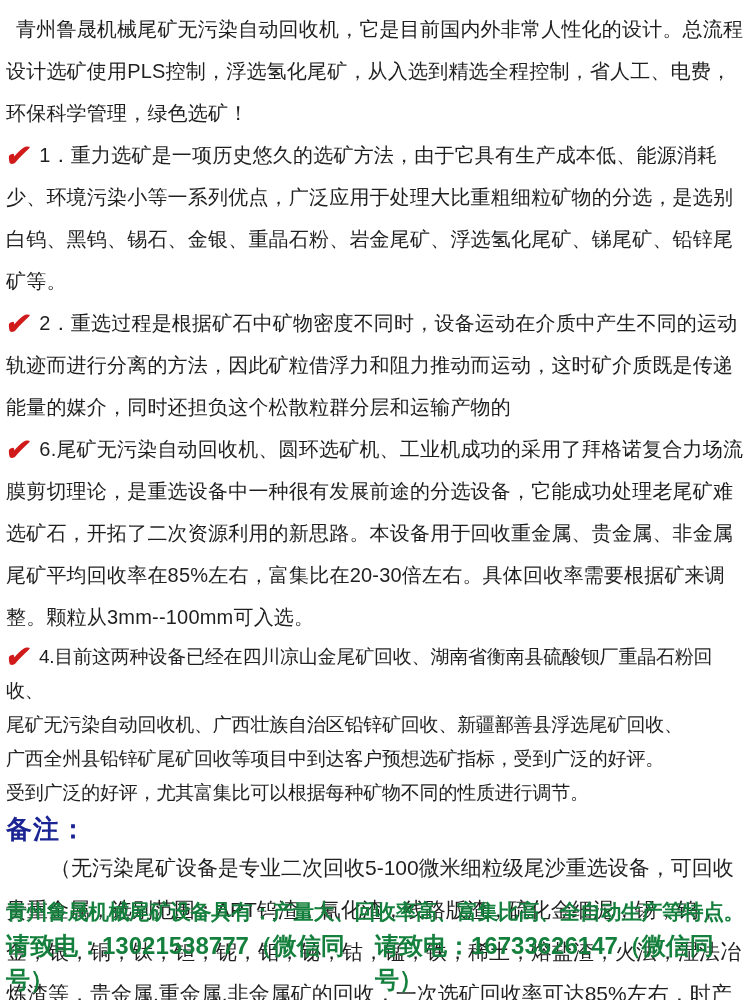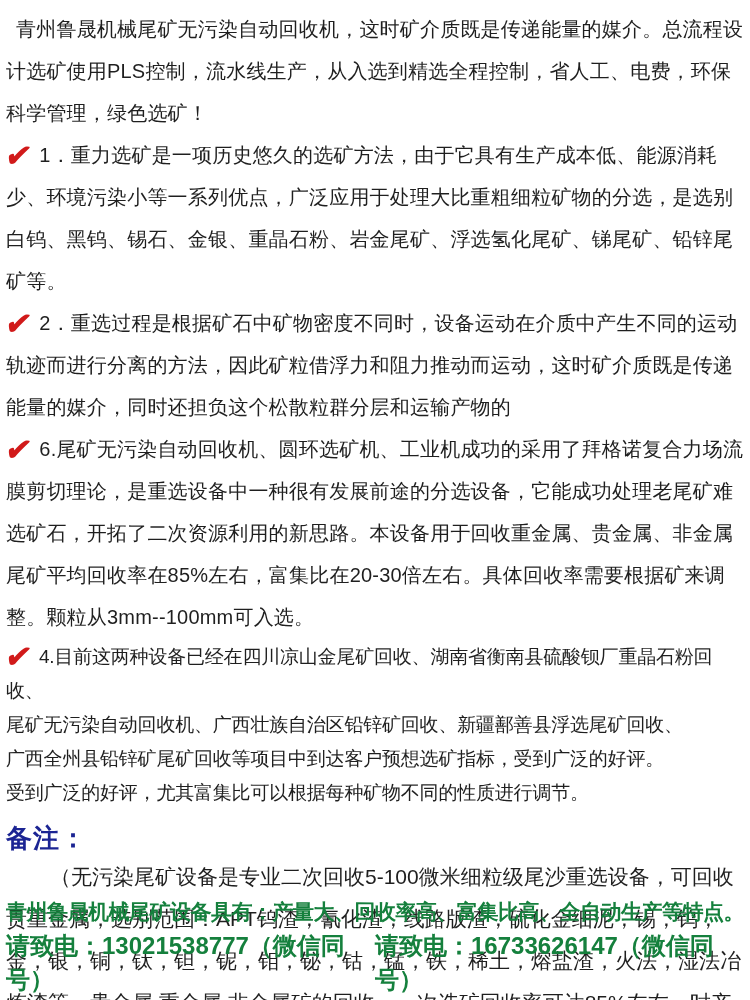--- a/index.html
+++ b/index.html
@@ -31,21 +31,21 @@
     margin-right:8px;
     vertical-align:-4px;
   }
   .p4 { margin-top:2px; }
   .p4line {
     font-size:19px; line-height:34px; letter-spacing:-0.2px;
   }
   .note-title {
     color:#1b2493;
     font-size:26px; font-weight:bold;
-    line-height:36px; margin-top:10px;
+    line-height:36px; margin-top:1px;
     letter-spacing:1px;
   }
   .note {
     font-size:21px; line-height:42px;
     text-indent:44px;
   }
   .footer {
     position:absolute; left:6px; right:6px; bottom:3px;
     color:#15803d; font-weight:bold;
   }
@@ -55,21 +55,21 @@
   .footer-phones {
     display:flex; justify-content:space-between;
     font-size:24px; line-height:34px;
   }
 </style>
 </head>
 <body>
 
 <div class="page">
 
-  <p class="intro">青州鲁晟机械尾矿无污染自动回收机，这时矿介质既是传递能量的媒介。总流程设计选矿使用PLS控制，流水线生产，从入选到精选全程控制，省人工、电费，环保科学管理，绿色选矿！</p>
+  <p class="intro">青州鲁晟机械尾矿无污染自动回收机，它是目前国内外非常人性化的设计。总流程设计选矿使用PLS控制，浮选氢化尾矿，从入选到精选全程控制，省人工、电费，环保科学管理，绿色选矿！</p>
 
   <p class="pt">
     <span class="chk">✔</span><span>1．重力选矿是一项历史悠久的选矿方法，由于它具有生产成本低、能源消耗少、环境污染小等一系列优点，广泛应用于处理大比重粗细粒矿物的分选，是选别白钨、黑钨、锡石、金银、重晶石粉、岩金尾矿、浮选氢化尾矿、锑尾矿、铅锌尾矿等。</span>
   </p>
 
   <p class="pt">
     <span class="chk">✔</span><span>2．重选过程是根据矿石中矿物密度不同时，设备运动在介质中产生不同的运动轨迹而进行分离的方法，因此矿粒借浮力和阻力推动而运动，这时矿介质既是传递能量的媒介，同时还担负这个松散粒群分层和运输产物的</span>
   </p>
 
   <p class="pt">

